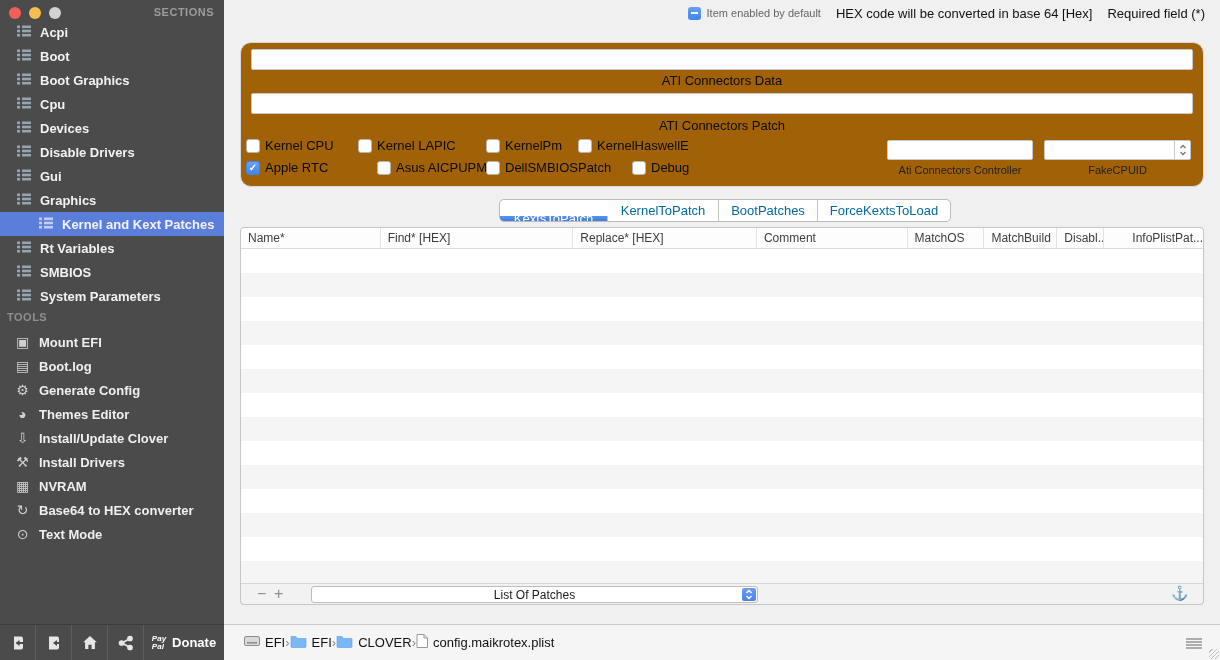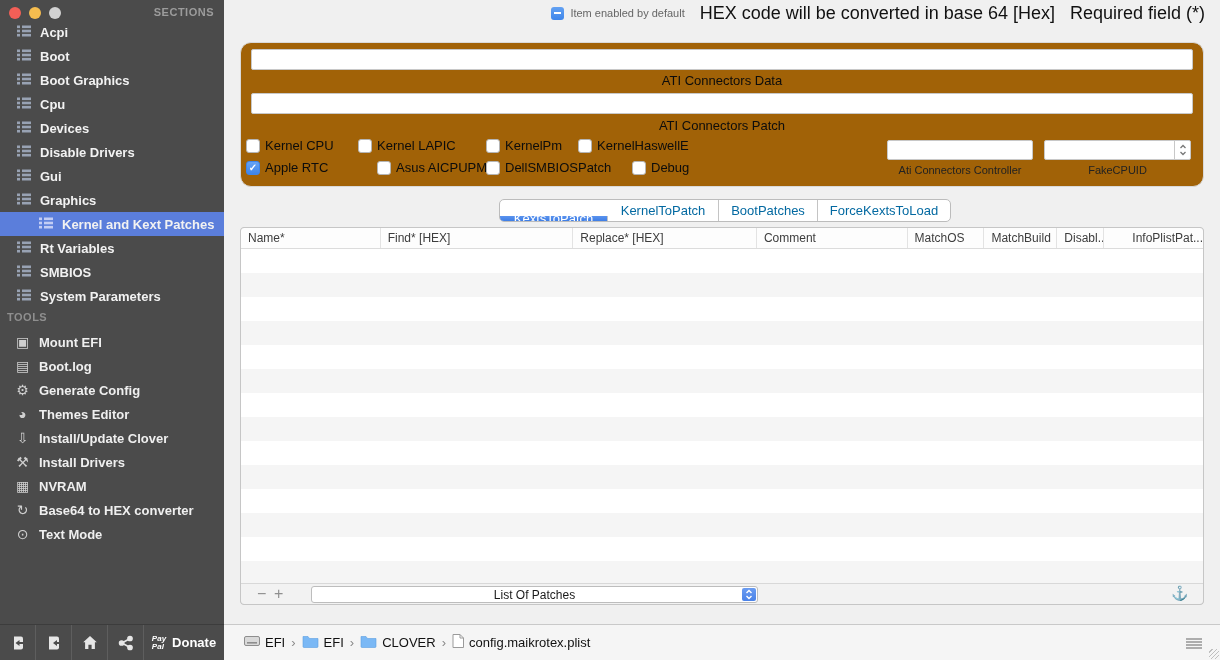--- a/index.html
+++ b/index.html
@@ -27,21 +27,21 @@
   .pp{font-style:italic;font-weight:bold;color:#fff;font-size:8px;line-height:8px;text-align:left;}
   .donate{color:#fff;font-weight:bold;font-size:13px;}
 
   
   #main{position:absolute;left:224px;top:0;width:996px;height:660px;}
   #legend{position:absolute;top:0;right:15px;height:26px;display:flex;align-items:center;gap:15px;}
   .legend-group{display:flex;align-items:center;gap:6px;}
   .legend-cb{width:13px;height:13px;border-radius:3px;background:linear-gradient(#63a1f2,#3f86ea);position:relative;}
   .legend-cb::after{content:"";position:absolute;left:3px;top:5px;width:7px;height:2px;background:#fff;}
   .legend-small{font-size:11px;color:#666;}
-  .legend-text{font-size:18px;color:#111;}
+  .legend-text{font-size:13px;color:#111;}
 
   #fields-panel{position:absolute;left:16px;top:42px;width:964px;height:145px;background:#a16207;border:1px solid #d9d9d9;border-radius:11px;}
   .txt{position:absolute;height:21px;background:#fff;border:1px solid #c8c8c8;border-radius:2px;font:12px "Liberation Sans",sans-serif;padding:0 5px;outline:none;}
   #input-data{left:10px;top:6px;width:942px;}
   .center-label{position:absolute;left:0;right:0;text-align:center;font-size:13px;color:#0c0c0c;}
   #label-data{top:30px;}
   #input-patch{left:10px;top:50px;width:942px;}
   #label-patch{top:75px;}
   .cb-item{position:absolute;display:flex;align-items:center;gap:5px;}
   .cb-box{width:14px;height:14px;background:#fff;border:1px solid #b5b5b5;border-radius:3px;display:flex;align-items:center;justify-content:center;color:#fff;font-size:10px;font-weight:bold;line-height:1;}
@@ -69,21 +69,21 @@
   #tfoot{position:absolute;left:0;right:0;bottom:0;height:21px;background:#f2f2f2;border-top:1px solid #d8d8d8;}
   .pm{position:absolute;top:0;height:20px;line-height:19px;color:#8f8f8f;font-size:16px;cursor:default;}
   #btn-minus{left:16px;}
   #btn-plus{left:33px;}
   #patch-dropdown{position:absolute;left:70px;top:2px;width:447px;height:17px;background:#fff;border:1px solid #bdbdbd;border-radius:3px;}
   #dd-text{position:absolute;left:0;right:0;top:1px;text-align:center;font-size:12px;color:#1a1a1a;}
   #dd-stepper{position:absolute;right:1px;top:1px;width:14px;height:13px;background:linear-gradient(#6b9cf1,#4a82e8);border-radius:2px;display:flex;align-items:center;justify-content:center;}
   #anchor-btn{position:absolute;right:14px;top:1px;font-size:14px;color:#3c3c3c;}
 
   #statusbar{position:absolute;left:0;right:0;top:624px;height:36px;background:#f5f5f5;border-top:1px solid #c9c9c9;}
-  #breadcrumb{position:absolute;left:20px;top:0;height:100%;display:flex;align-items:center;gap:6px;font-size:13px;color:#111;}
+  #breadcrumb{position:absolute;left:20px;top:0;height:100%;display:flex;align-items:center;font-size:13px;color:#111;}
   .crumb{display:flex;align-items:center;gap:5px;}
   .crumb-sep{color:#8a8a8a;}
   #hamburger{position:absolute;right:18px;top:13px;}
   #grip{position:absolute;right:1px;bottom:1px;width:10px;height:10px;background:repeating-linear-gradient(135deg,transparent 0 2px,#bfbfbf 2px 3px);}
 </style>
 </head>
 <body>
 
 <div id="sidebar">
   <div id="traffic">

